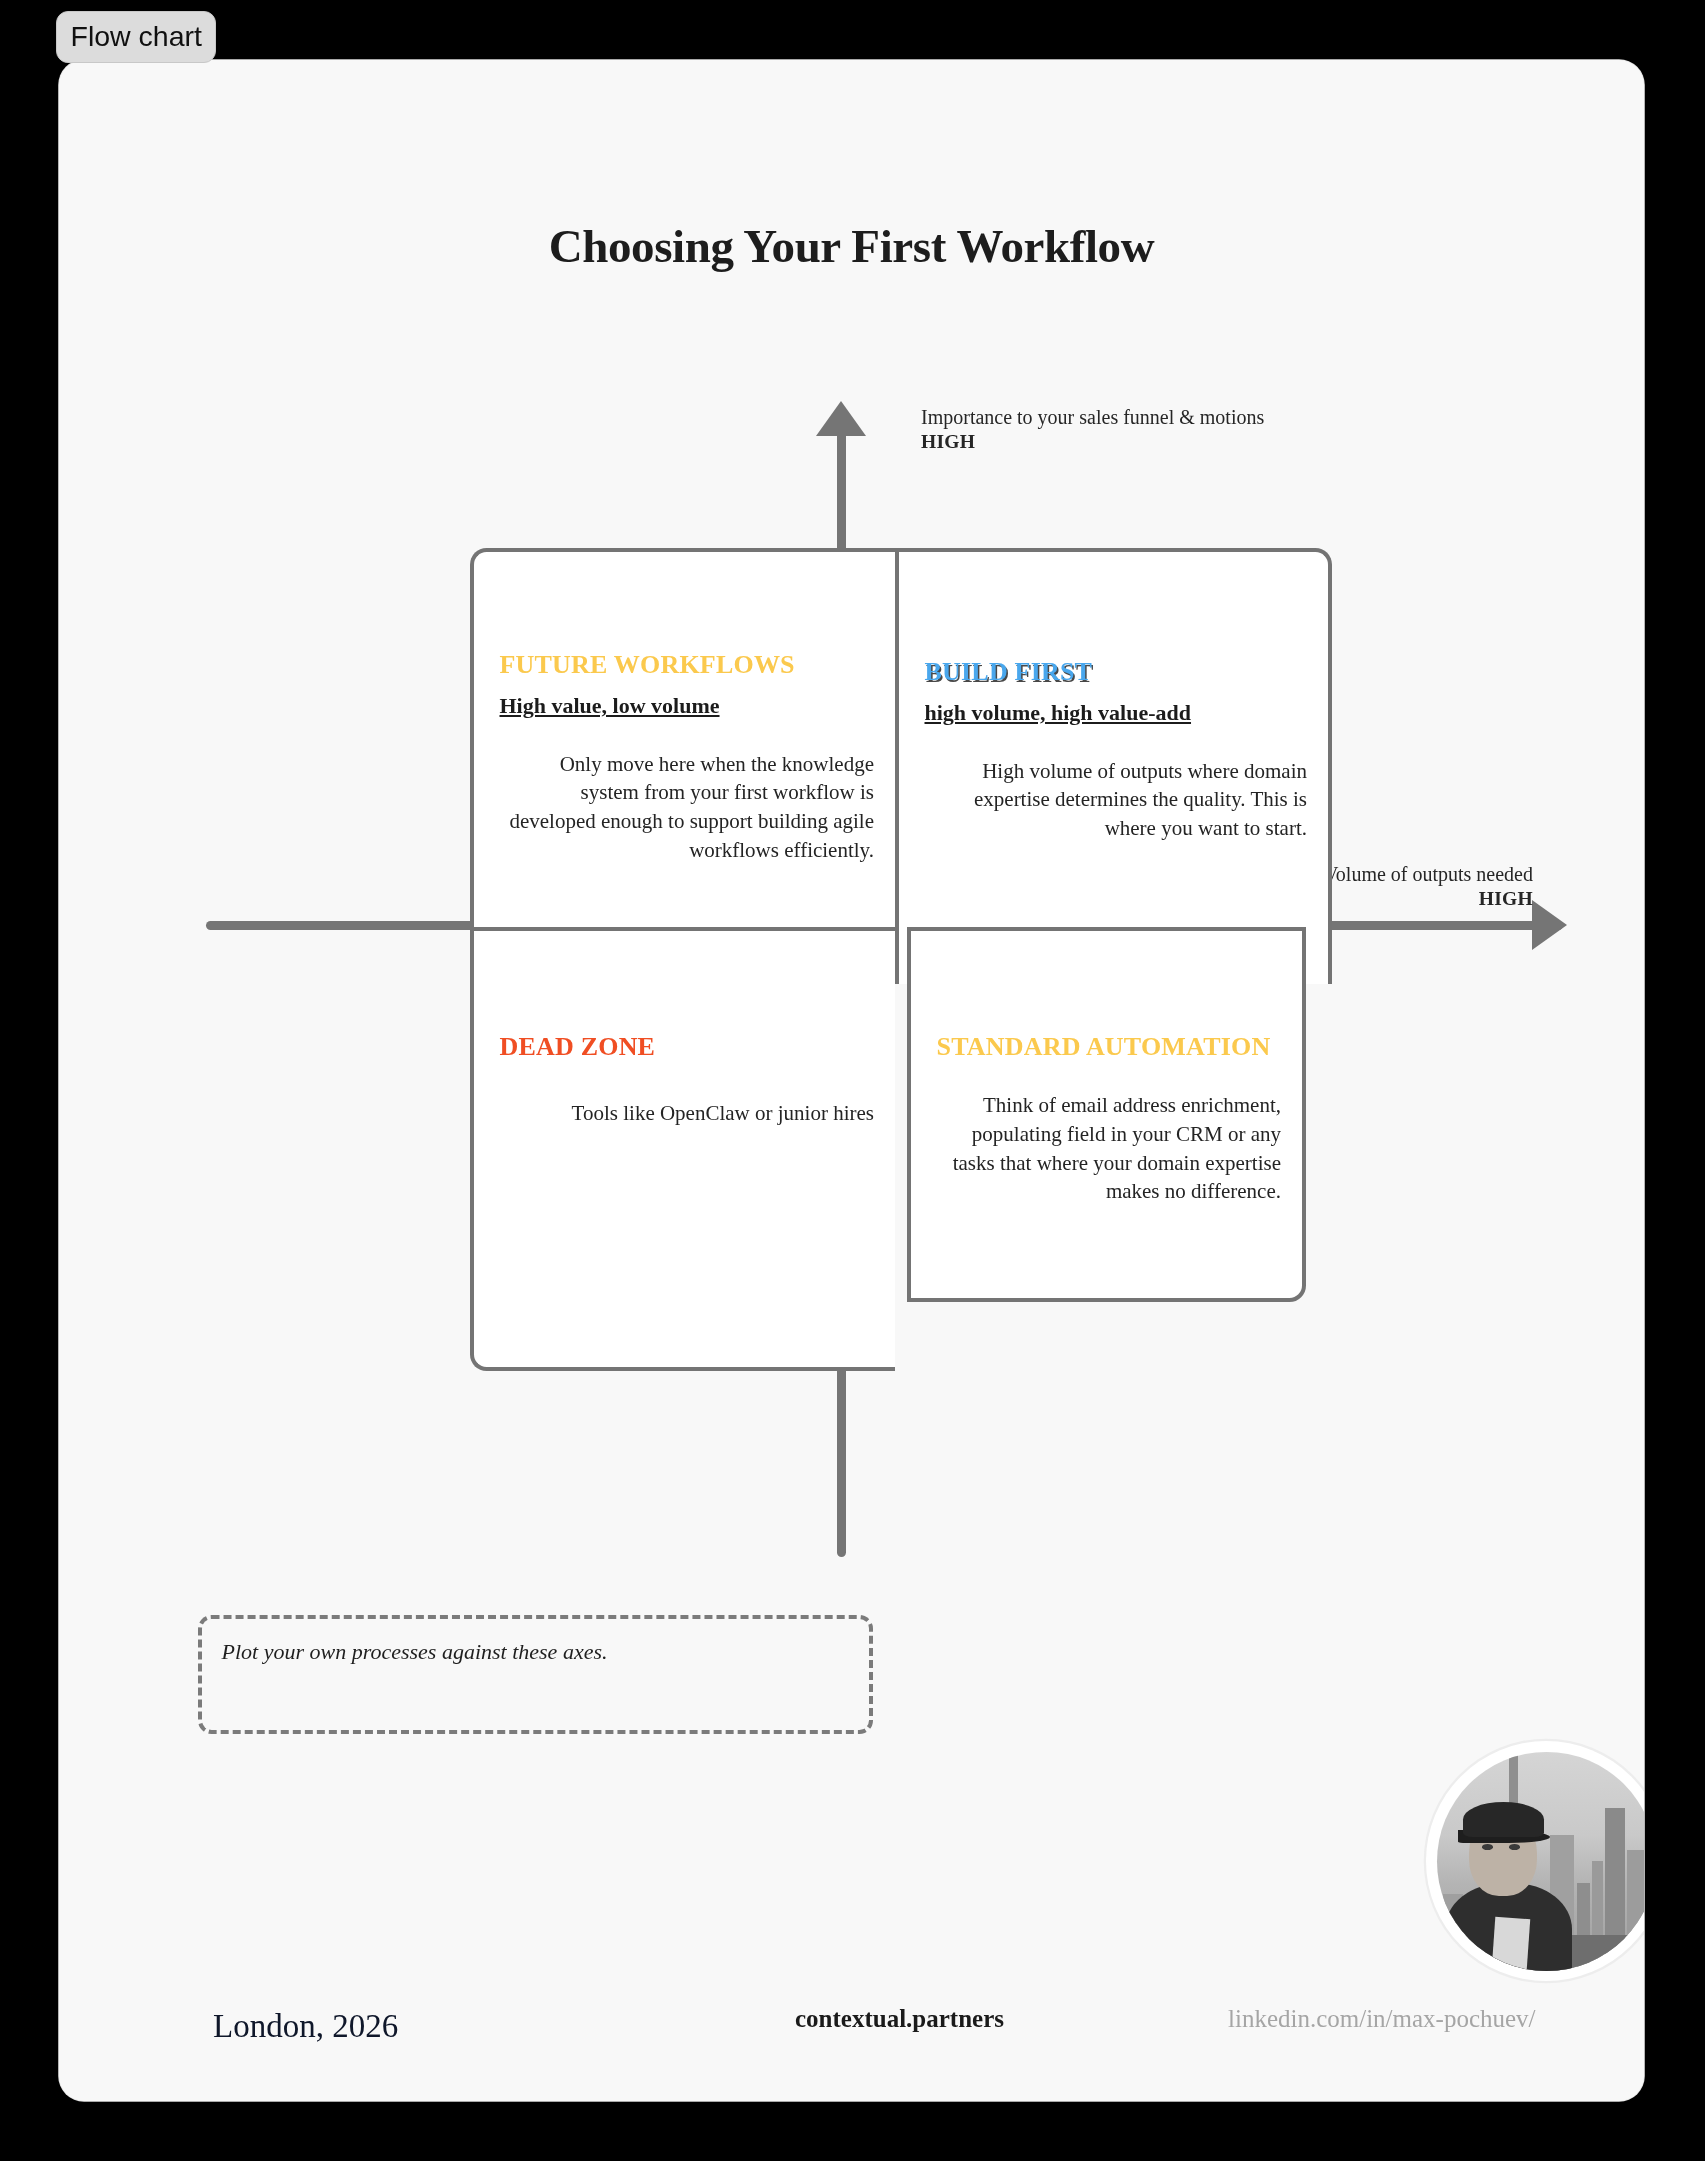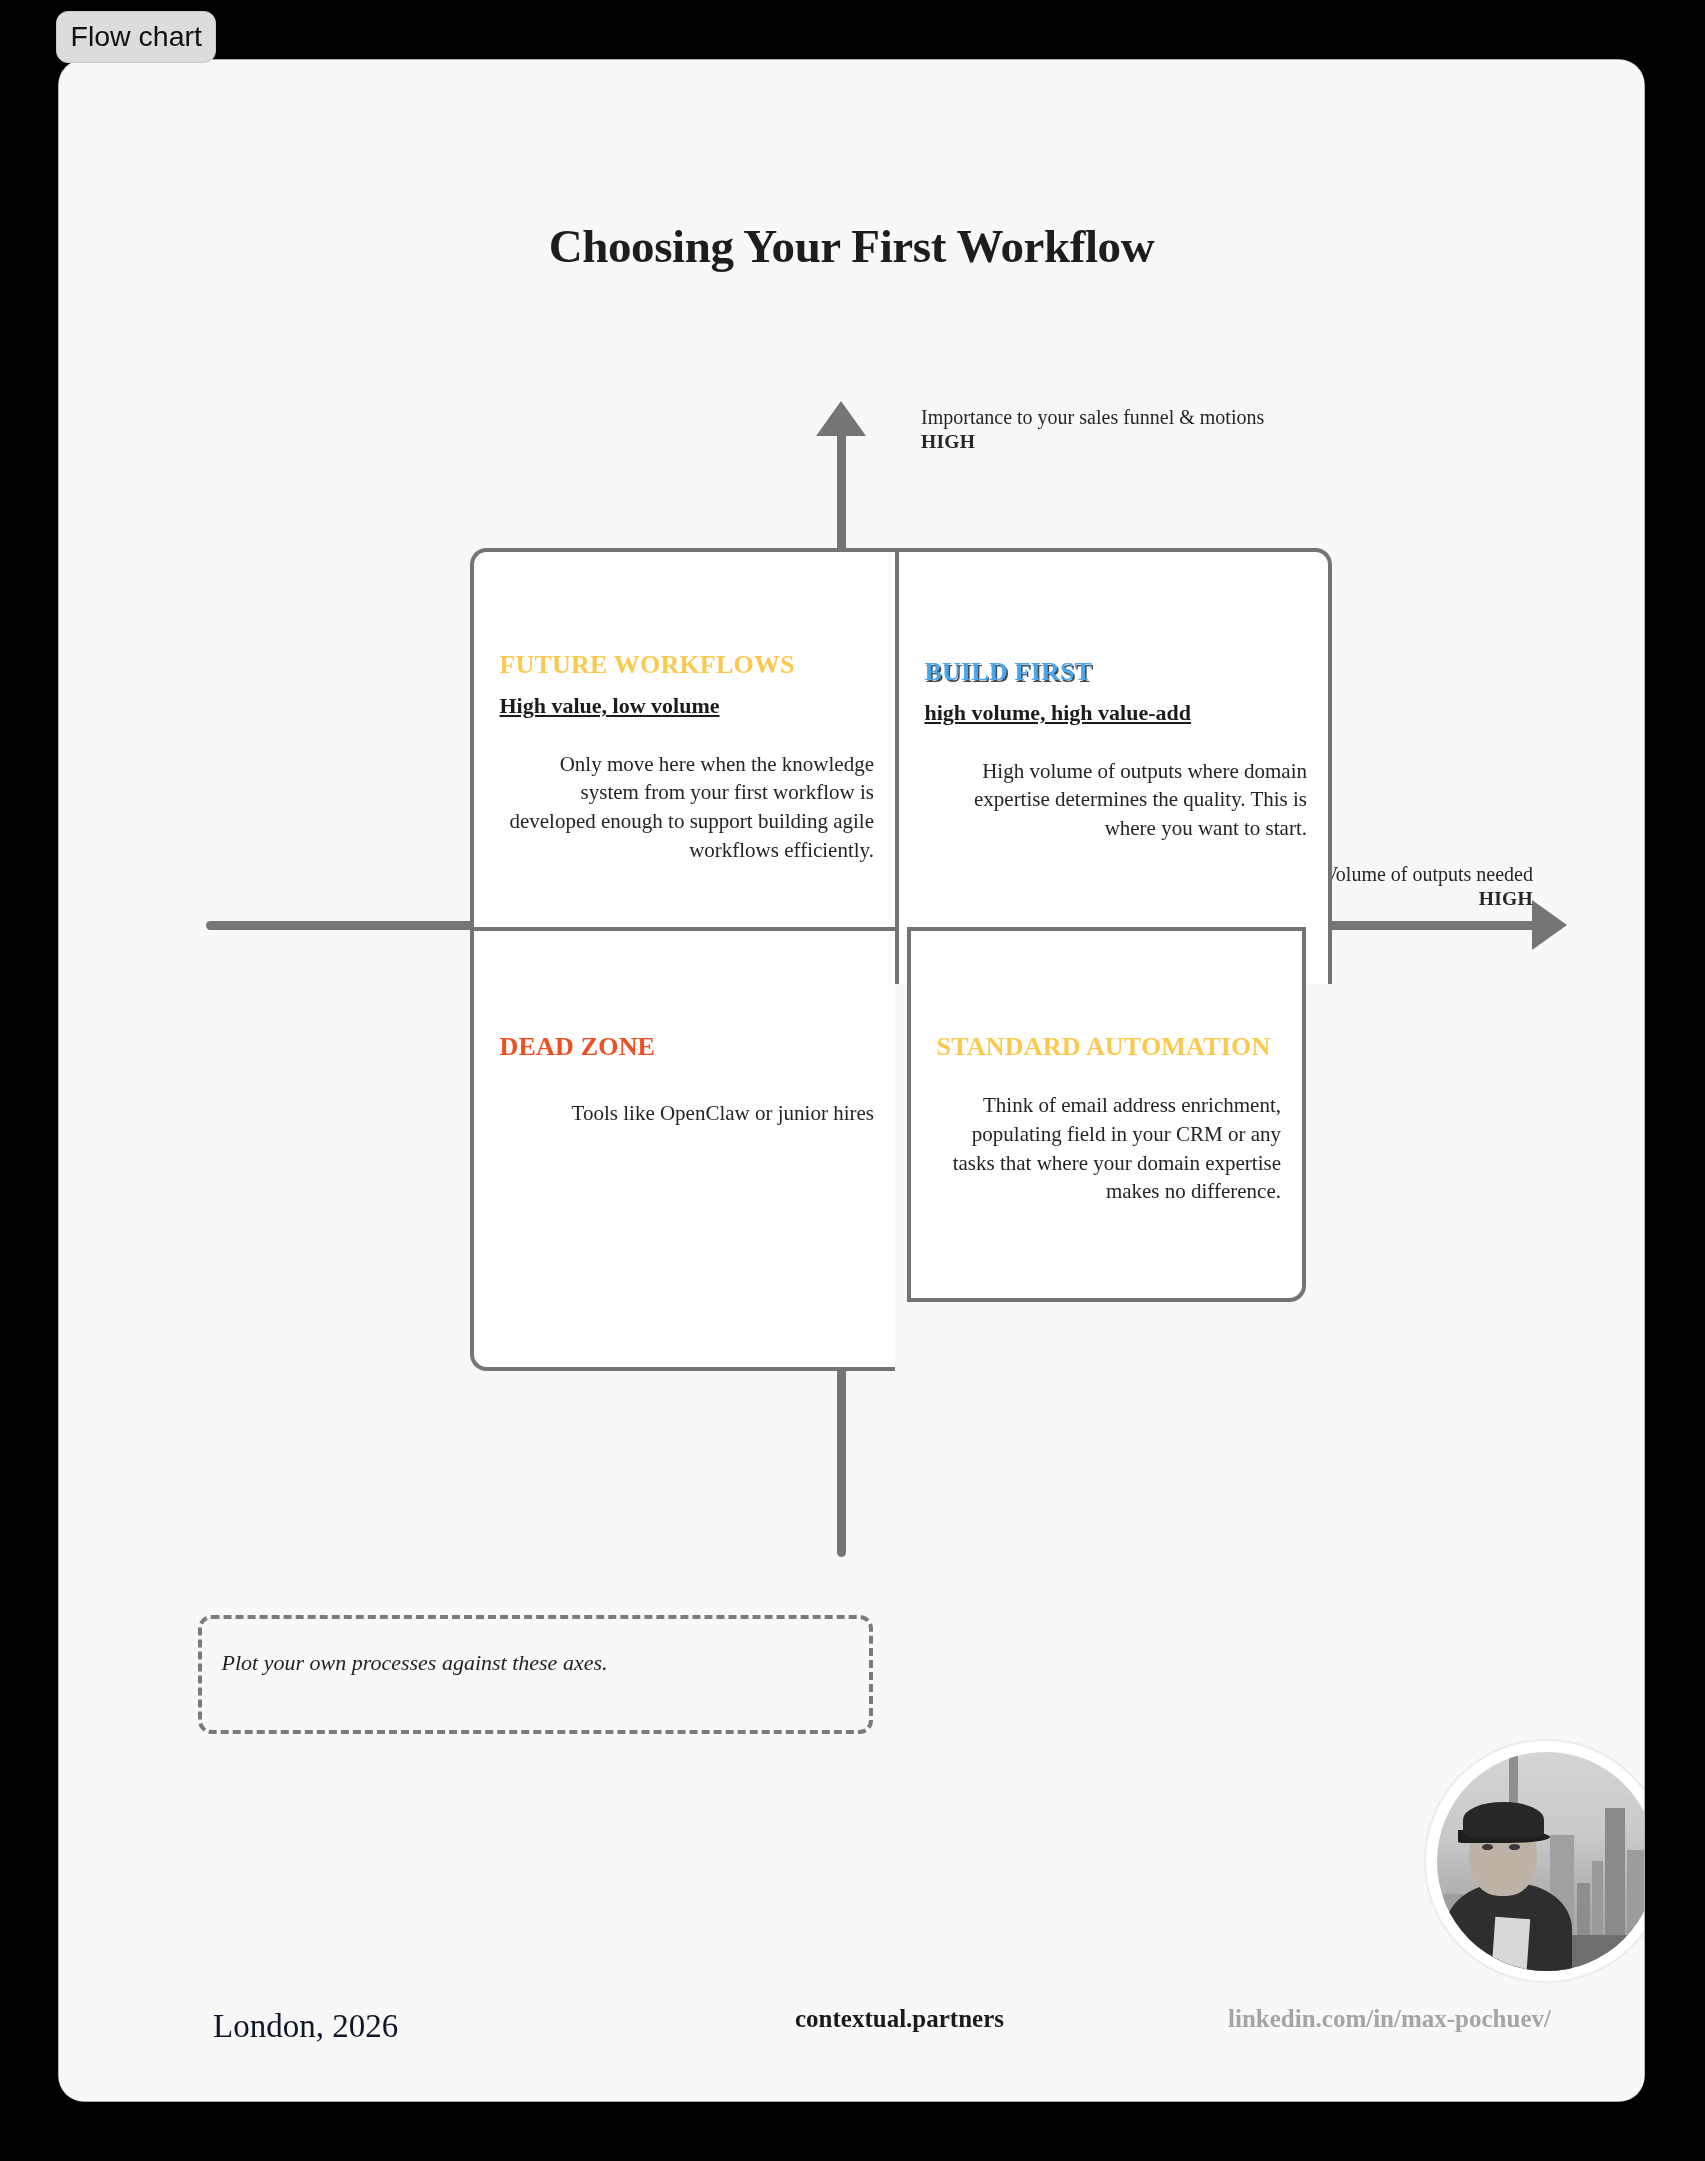--- a/index.html
+++ b/index.html
@@ -191,21 +191,20 @@
     height: 119px;
     border: 4.5px dashed #7b7b7b;
     border-radius: 13.5px;
     padding: 16.5px 19.5px;
   }
   .note p {
     font-size: 22px;
     font-style: italic;
     color: #1f1f1f;
     line-height: 1.43;
-    margin-top: 11px;
   }
 
   
   .avatar {
     position: absolute;
     left: 1367px;
     top: 1681px;
     width: 240px;
     height: 240px;
     border-radius: 50%;
@@ -276,21 +275,20 @@
     font-size: 25px;
     font-weight: 700;
     color: #1a1a1a;
   }
   .footer-right {
     position: absolute;
     left: 1169px;
     top: 1945px;
     font-size: 25px;
     color: #a5a5a5;
-    font-weight: bold;
   }
 </style>
 </head>
 <body>
 
 <div class="tab-badge">Flow chart</div>
 
 <div class="card">
 
   <div class="page-title">Choosing Your First Workflow</div>

